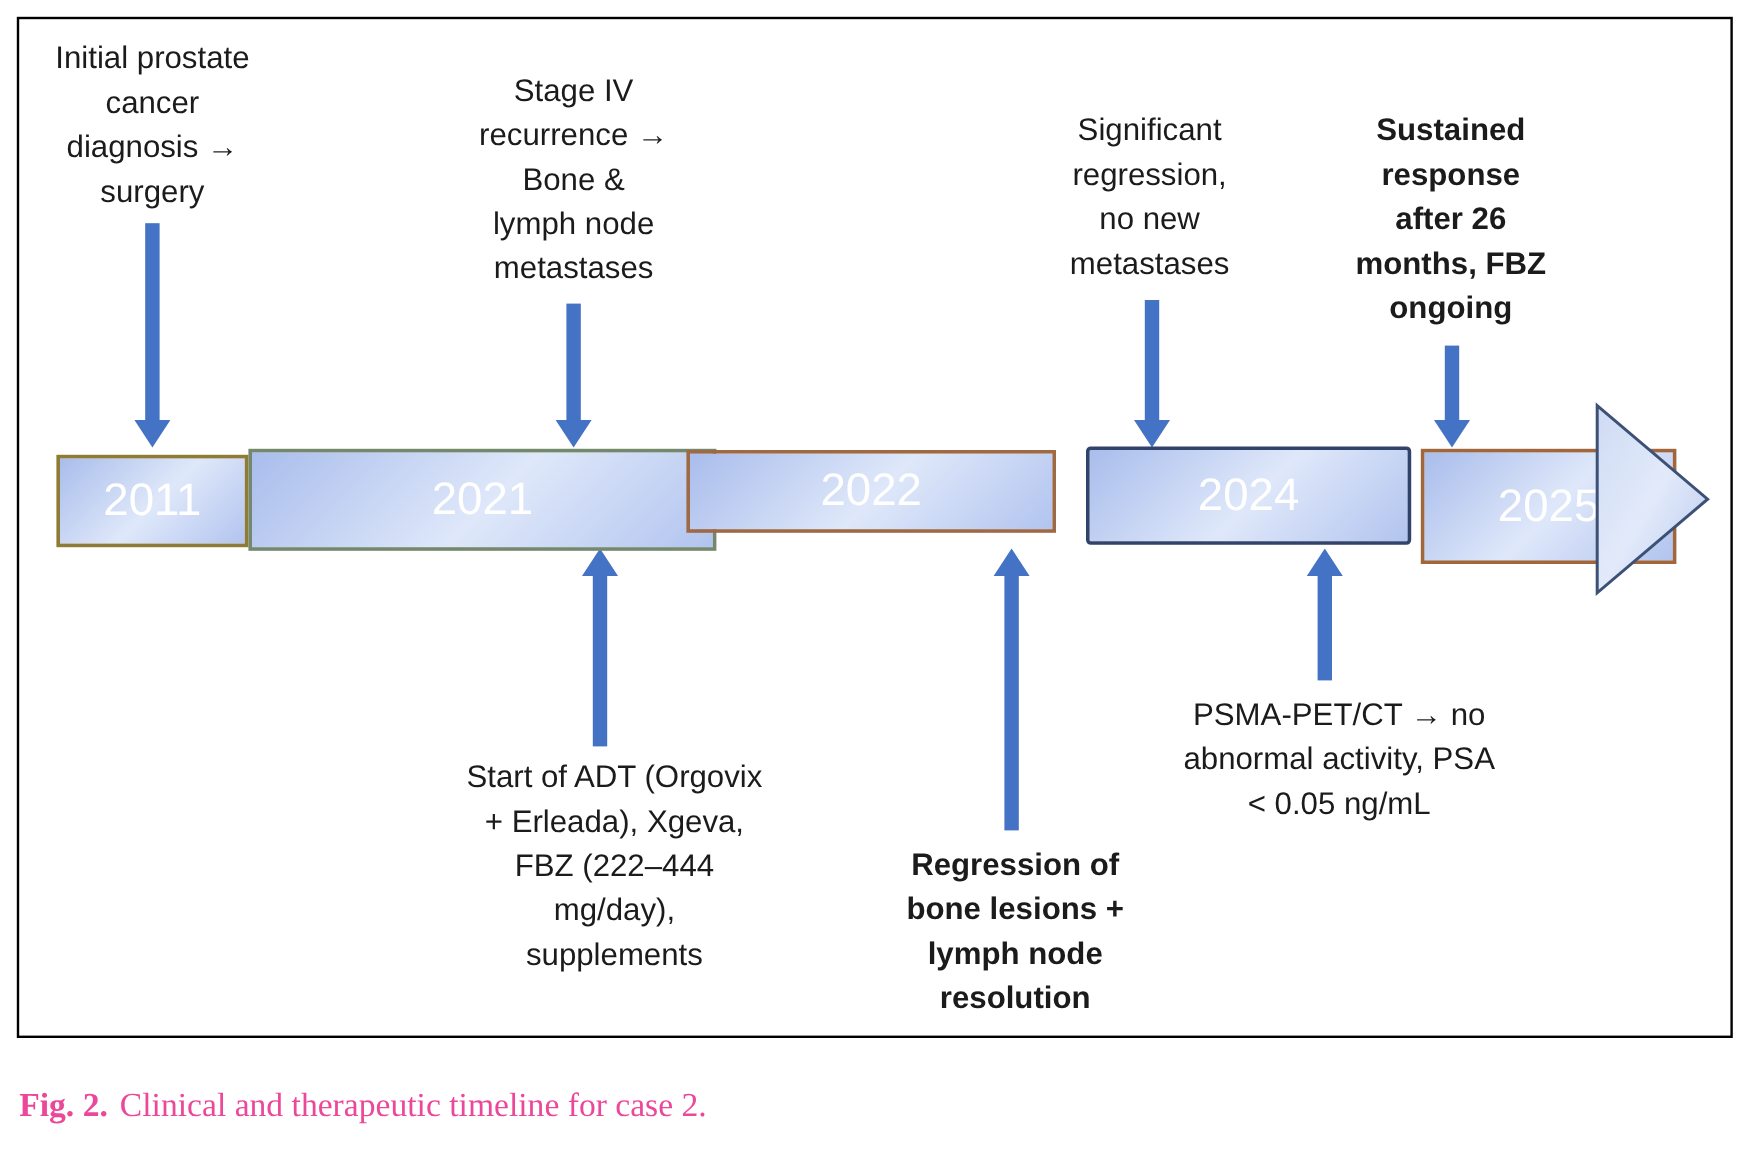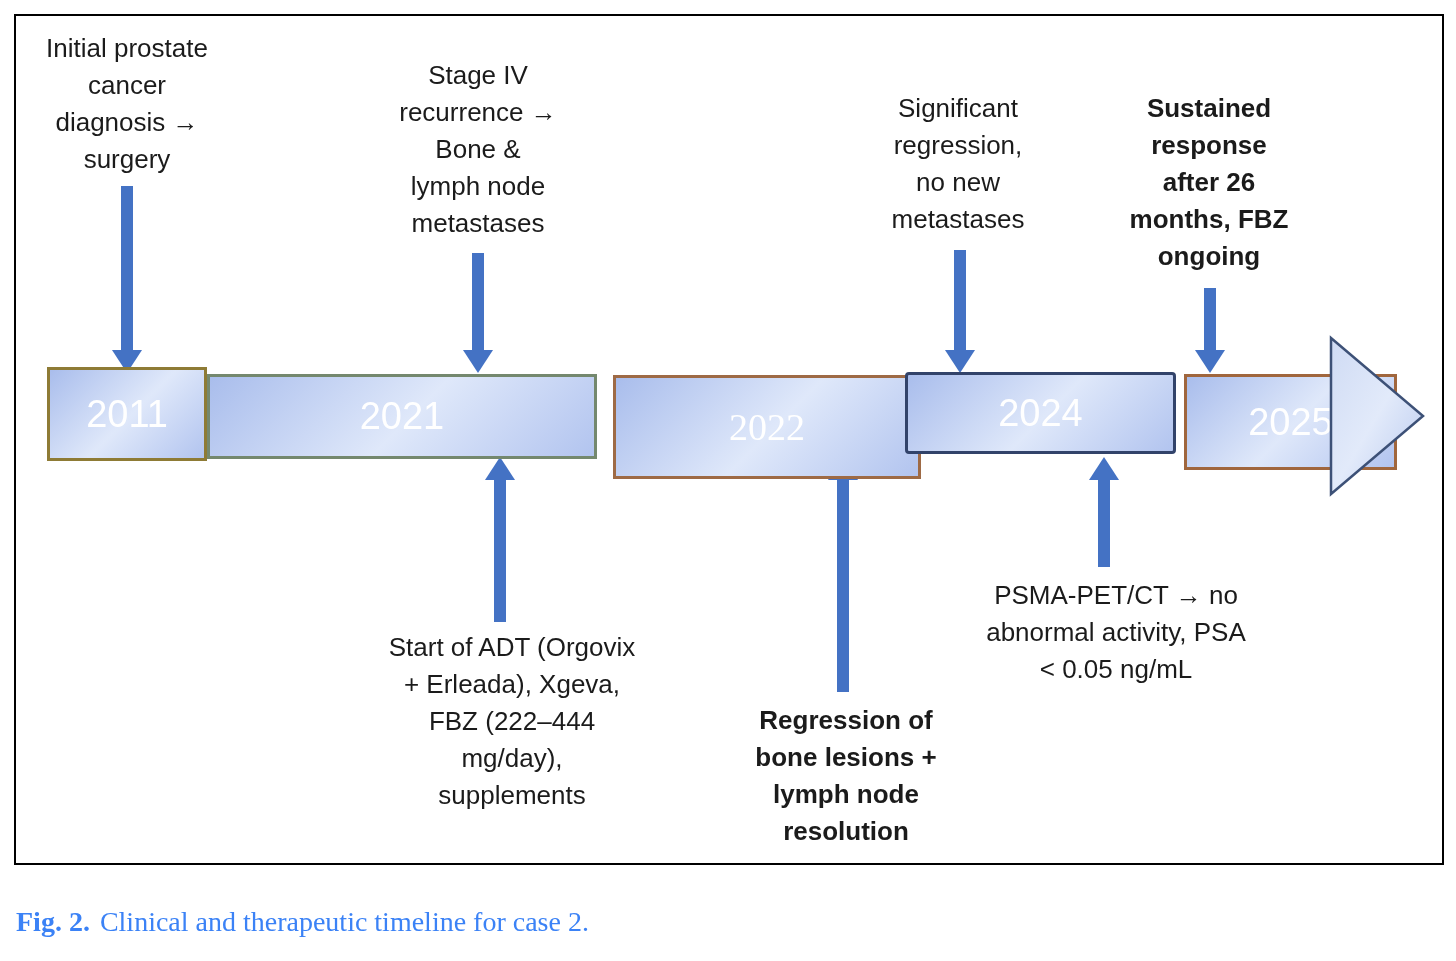--- a/index.html
+++ b/index.html
@@ -23,23 +23,23 @@
   #ann-adt{left:352px;top:629px;width:320px;}
   #ann-bone{left:716px;top:702px;width:260px;font-weight:bold;}
   #ann-psma{left:946px;top:577px;width:340px;}
 
   
   .seg{
     position:absolute;display:flex;align-items:center;justify-content:center;
     color:#ffffff;font-size:38px;box-sizing:border-box;
     background:linear-gradient(135deg,#a9bdec 0%,#dfe8fa 52%,#b2c4ef 100%);
   }
-  #seg-2011{left:47px;top:367px;width:160px;height:94px;border:3px solid #8e7b35;}
+  #seg-2011{left:47px;top:379px;width:160px;height:77px;border:3px solid #8e7b35;}
   #seg-2021{left:207px;top:374px;width:390px;height:85px;border:3px solid #74886e;}
-  #seg-2022{left:613px;top:375px;width:308px;height:104px;border:3px solid #9e6a45;font-family:Liberation Serif, serif;}
+  #seg-2022{left:572px;top:375px;width:308px;height:69px;border:3px solid #9e6a45;}
   #seg-2024{left:905px;top:372px;width:271px;height:82px;border:3px solid #32436a;border-radius:4px;}
   #seg-2025{left:1184px;top:374px;width:213px;height:96px;border:3px solid #a0663d;}
 
   
   .arrow{position:absolute;width:30px;}
   .arrow .stem{position:absolute;left:9px;width:12px;background:#4472c4;}
   .arrow .head{position:absolute;left:0;width:0;height:0;
     border-left:15px solid transparent;border-right:15px solid transparent;}
   .arrow.down .stem{top:0;bottom:21px;}
   .arrow.down .head{bottom:0;border-top:23px solid #4472c4;}
@@ -52,21 +52,21 @@
   #arr-u1{left:485px;top:457px;height:165px;}
   #arr-u2{left:828px;top:457px;height:235px;}
   #arr-u3{left:1089px;top:457px;height:110px;}
 
   
   #timeline-arrowhead{position:absolute;left:1328px;top:334px;width:100px;height:164px;}
 
   
   .caption{
     position:absolute;left:16px;top:906px;font-family:"Liberation Serif",serif;
-    font-size:28px;color:#3b82f6;white-space:nowrap;
+    font-size:28px;color:#ec4899;white-space:nowrap;
   }
   .caption .fig-label{font-weight:bold;margin-right:10px;}
 </style>
 </head>
 <body>
 
 <div class="figure-frame"></div>
 
 <div class="ann" id="ann-diagnosis">Initial prostate
 cancer

